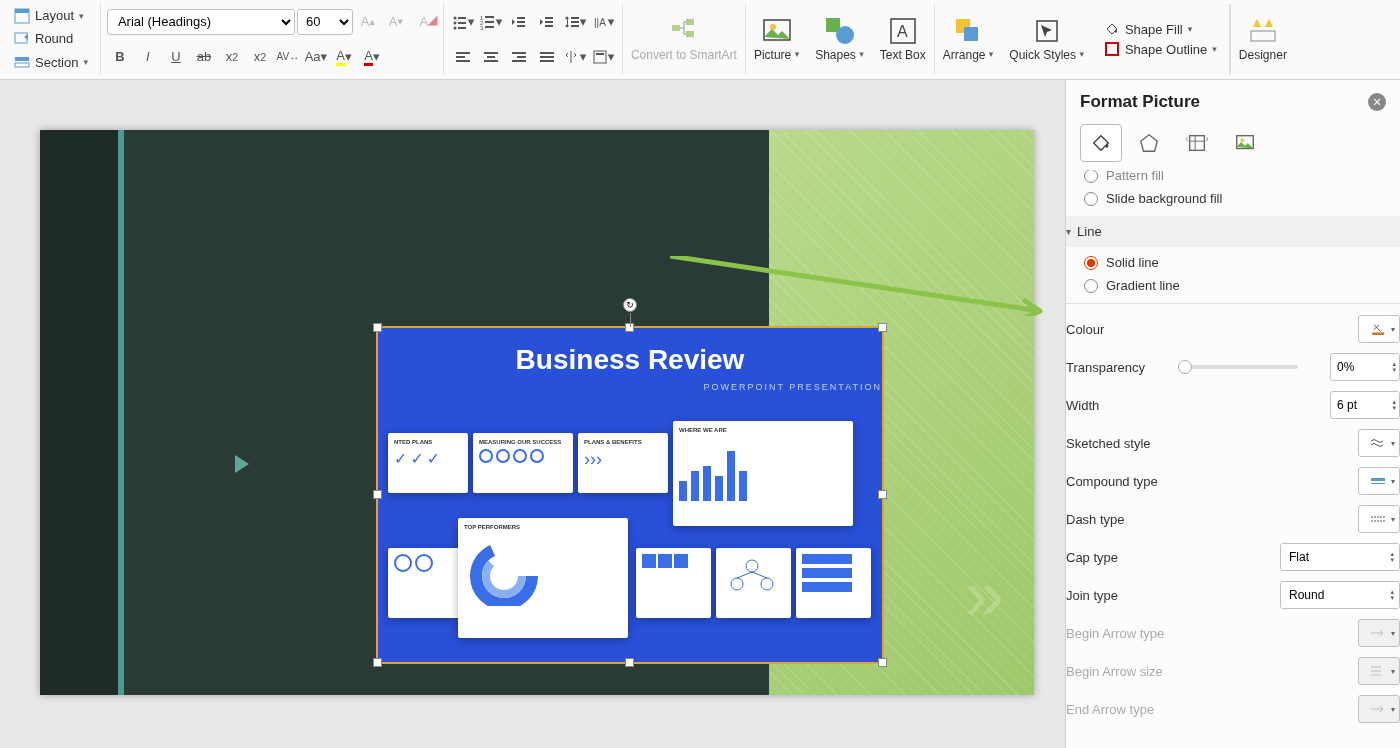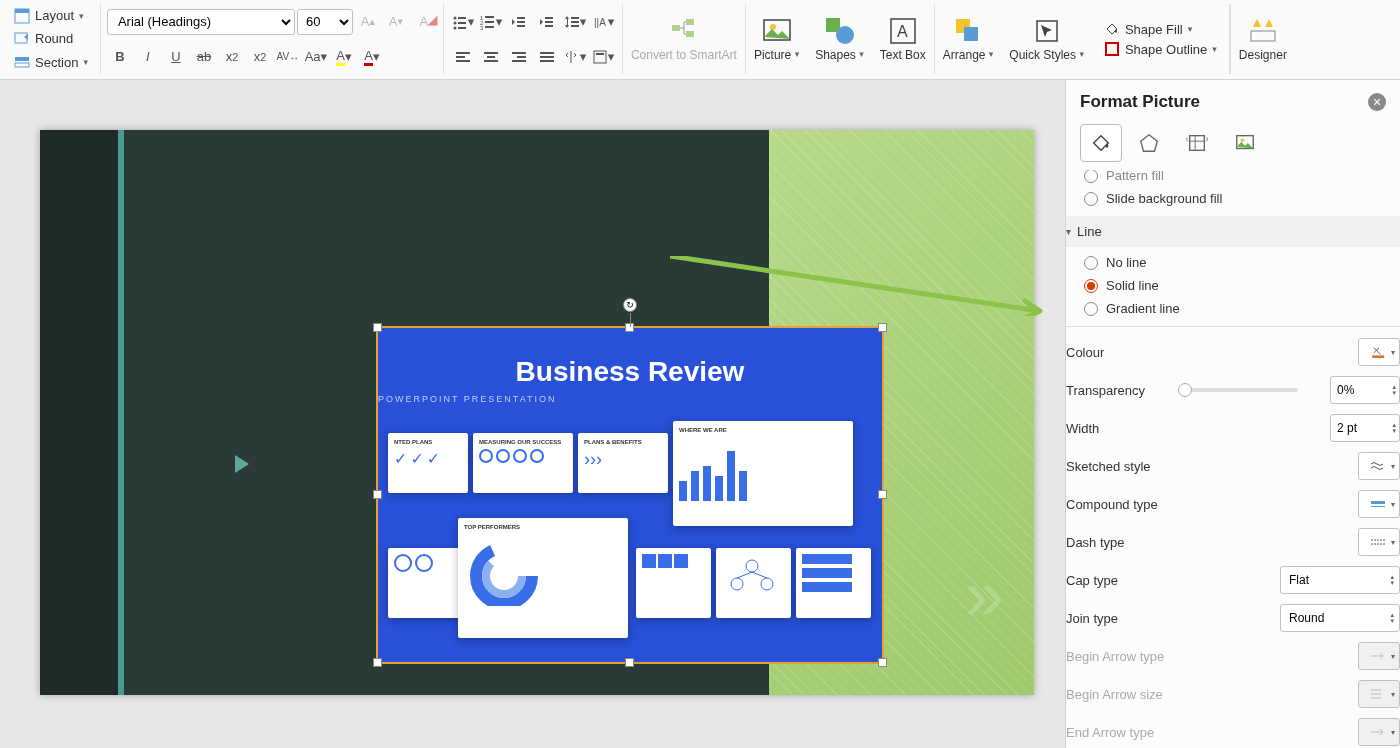--- a/index.html
+++ b/index.html
@@ -33,22 +33,22 @@
     .slide { position: absolute; left: 40px; top: 50px; width: 994px; height: 565px; background: #2a3a36; box-shadow: 0 0 8px rgba(0,0,0,0.3); }
     .slide .darkleft { position: absolute; left: 0; top: 0; width: 78px; height: 100%; background: #1f2b28; }
     .slide .tealbar { position: absolute; left: 78px; top: 0; width: 6px; height: 100%; background: #4a9a8e; }
     .slide .greenright { position: absolute; right: 0; top: 0; width: 265px; height: 100%; background: linear-gradient(135deg, #b8d98a, #9ec96a); }
     .slide .greenright::after { content: ''; position: absolute; inset: 0; background: repeating-linear-gradient(45deg, rgba(255,255,255,0.15) 0, rgba(255,255,255,0.15) 1px, transparent 1px, transparent 8px); }
     .slide .deco-arrow { position: absolute; right: 30px; bottom: 60px; font-size: 70px; color: rgba(255,255,255,0.2); }
     .slide .small-tri { position: absolute; left: 195px; top: 325px; width: 0; height: 0; border-left: 14px solid #5fa89c; border-top: 9px solid transparent; border-bottom: 9px solid transparent; }
     
     
     .picture { position: absolute; left: 376px; top: 246px; width: 508px; height: 338px; background: #2850d8; border: 2px solid #e8a030; }
-    .pic-title { text-align: center; color: #fff; font-size: 28px; font-weight: bold; margin-top: 28px; }
-    .pic-sub { text-align: left; color: #c0d0ff; font-size: 9px; letter-spacing: 2px; margin-top: 6px; }
+    .pic-title { text-align: center; color: #fff; font-size: 28px; font-weight: bold; margin-top: 16px; }
+    .pic-sub { text-align: right; color: #c0d0ff; font-size: 9px; letter-spacing: 2px; margin-top: 6px; }
     .pic-grid { position: absolute; left: 10px; right: 10px; top: 105px; bottom: 10px; }
     .thumb { position: absolute; background: #fff; border-radius: 2px; box-shadow: 0 2px 8px rgba(0,0,0,0.3); padding: 6px; }
     .thumb .th { font-size: 6px; font-weight: bold; color: #333; }
     .thumb .body { margin-top: 4px; display: flex; gap: 3px; }
     .circ { width: 14px; height: 14px; border: 2px solid #3a6ee8; border-radius: 50%; }
     .bar { width: 8px; background: #3a6ee8; }
     
     
     .handle { position: absolute; width: 9px; height: 9px; background: #fff; border: 1px solid #888; }
     .hr1 { top: -5px; left: -5px; } .hr2 { top: -5px; left: 50%; margin-left: -5px; } .hr3 { top: -5px; right: -5px; }
@@ -511,24 +511,20 @@
           <div class="radio"></div>
           <span>Slide background fill</span>
         </div>
 
       <div class="section-hdr" style="background:#f0f0f0;margin:6px -14px 4px;padding:8px 14px">
           <span class="chev2">▾</span>
           <span>Line</span>
         </div>
 
       <div class="radio-row">
-          <div class="radio"></div>
-          <span>No line</span>
-        </div>
-      <div class="radio-row">
           <div class="radio checked"></div>
           <span>Solid line</span>
         </div>
       <div class="radio-row">
           <div class="radio"></div>
           <span>Gradient line</span>
         </div>
 
       <hr class="hr">
 
@@ -546,21 +542,21 @@
         <div class="slider">
             <div class="knob"></div>
           </div>
         <div class="spin-input">
             <span>0%</span>
           </div>
       </div>
       <div class="prop-row">
           <span class="plbl">Width</span>
         <div class="spin-input">
-            <span>2 pt</span>
+            <span>6 pt</span>
           </div>
       </div>
       <div class="prop-row">
           <span class="plbl">Sketched style</span>
         <div class="icon-dd">
             <svg viewBox="0 0 18 12">
               <path d="M1 4 q3 -3 6 0 t6 0 M1 8 q3 -3 6 0 t6 0" stroke="#555" fill="none"></path>
             </svg>
           </div>
       </div>

